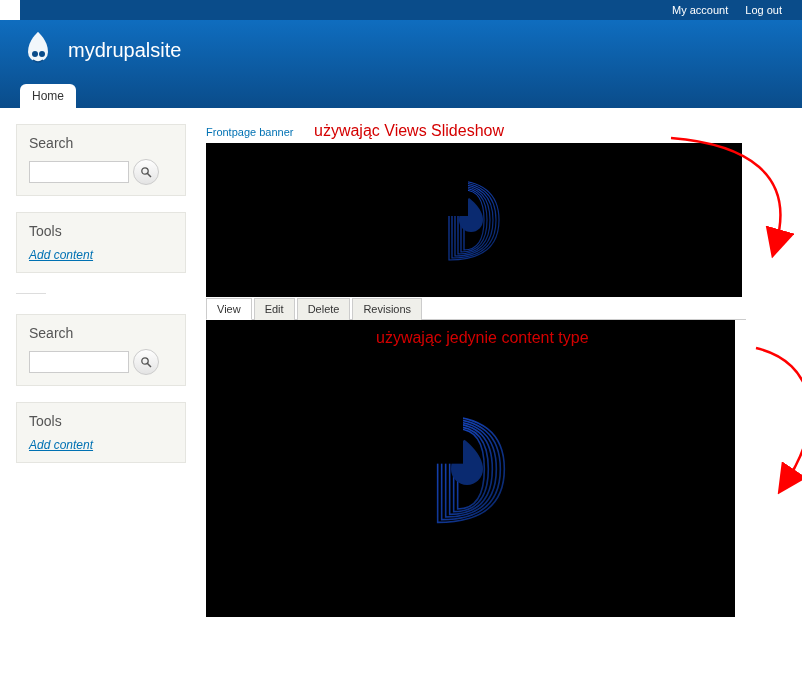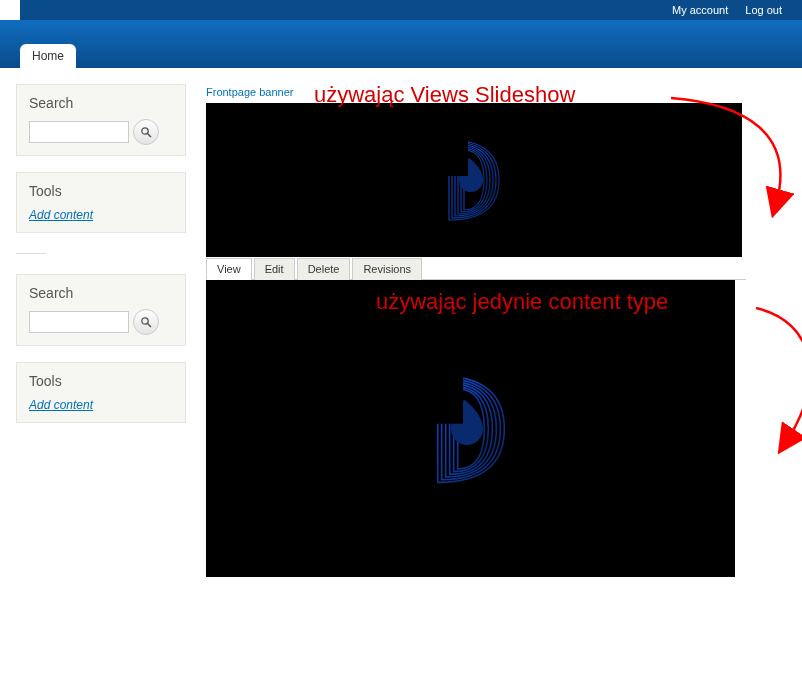--- a/index.html
+++ b/index.html
@@ -22,35 +22,46 @@
   .block a.link { color: #0071B3; font-size: 12px; text-decoration: underline; font-style: italic; }
   .sidebar hr { border: none; border-top: 1px solid #ddd; margin: 20px 0; width: 30px; }
   .content { flex: 1; position: relative; }
   .content h1.title { font-size: 16px; font-weight: normal; margin-bottom: 6px; color: #333; }
   .link-small { color: #0071B3; font-size: 11px; text-decoration: none; }
   .banner-img { width: 536px; height: 154px; background: #000; margin-top: 4px; display: flex; align-items: center; justify-content: center; }
   .banner-img2 { width: 529px; height: 297px; background: #000; display: flex; align-items: center; justify-content: center; }
   .node-tabs { display: flex; font-size: 11px; border-bottom: 1px solid #ccc; width: 540px; }
   .node-tabs .ntab { background: #efefea; border: 1px solid #ccc; border-bottom: none; padding: 4px 10px; margin-right: 2px; cursor: pointer; position: relative; top: 1px; }
   .node-tabs .ntab.active { background: #fff; border-bottom: 1px solid #fff; }
-  .annot { position: absolute; color: #d40000; font-size: 22px; font-family: Verdana, sans-serif; font-weight: normal; white-space: nowrap; }
+  .annot { position: absolute; color: #d40000; font-size: 16px; font-family: Verdana, sans-serif; font-weight: normal; white-space: nowrap; }
   .annot1 { left: 108px; top: -2px; }
   .annot2 { left: 170px; top: 205px; }
   .arrow-svg { position: absolute; pointer-events: none; }
   .d-logo { width: 120px; height: 120px; }
 </style>
 </head>
 <body>
 
 <div class="top-bar">
   <a href="#">My account</a>
   <a href="#">Log out</a>
 </div>
 
 <div class="header">
+  <div class="header-inner">
+    <span class="logo">
+      <svg viewBox="0 0 36 40">
+        <path d="M18 2 C18 2 8 10 8 22 A10 10 0 0 0 28 22 C28 10 18 2 18 2 Z" fill="#ffffff" opacity="0.95"></path>
+        <circle cx="15" cy="24" r="3" fill="#0a4c8a"></circle>
+        <circle cx="22" cy="24" r="3" fill="#0a4c8a"></circle>
+        <path d="M13 30 Q18 34 23 30" stroke="#0a4c8a" stroke-width="1.5" fill="none"></path>
+      </svg>
+    </span>
+    <span class="site-name">mydrupalsite</span>
+  </div>
   <div class="nav-tabs-main">
     <span class="tab">Home</span>
   </div>
 </div>
 
 <div class="page">
   <div class="sidebar">
     <div class="block">
       <h3>Search</h3>
       <div class="search-row">

